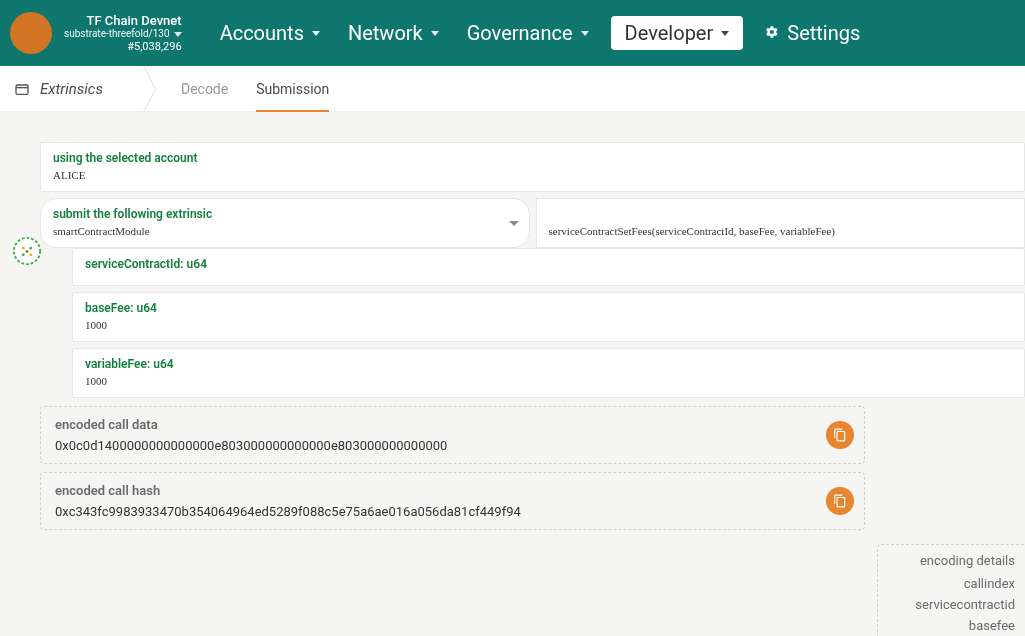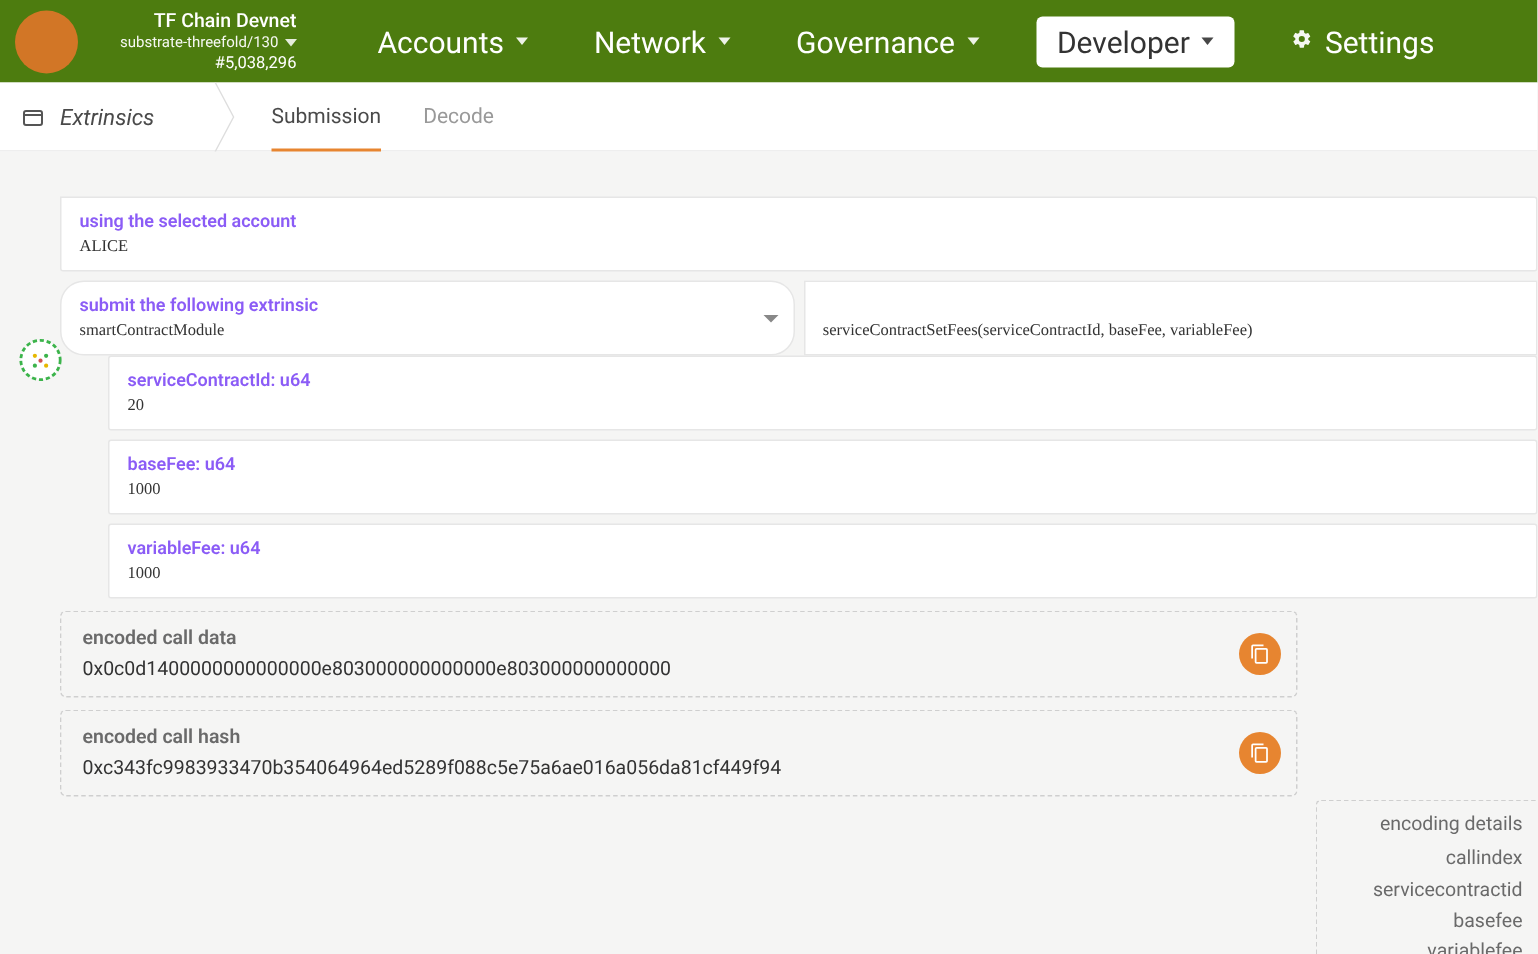--- a/index.html
+++ b/index.html
@@ -4,27 +4,26 @@
 <style>
   * { box-sizing: border-box; margin: 0; padding: 0; }
   body {
     font-family: -apple-system, BlinkMacSystemFont, "Segoe UI", Roboto, sans-serif;
     background: #f5f5f4;
     width: 1025px;
     height: 636px;
     overflow: hidden;
   }
   .topbar {
-    background: #4d7c0f;
-    height: 55px;
+    background: #0f766e;
+    height: 66px;
     display: flex;
     align-items: center;
     color: #fff;
     padding-left: 10px;
-    gap: 16px;
   }
   .logo-circle {
     width: 42px;
     height: 42px;
     border-radius: 50%;
     background: #d27626;
     margin-right: 12px;
   }
   .chain-info {
     text-align: right;
@@ -139,21 +138,21 @@
   .row-extrinsic { margin-left: 40px; display: flex; gap: 0; padding:0; border:none; background:transparent;}
   .row-extrinsic .half {
     flex:1; background:#fff; border:1px solid #e6e6e6; padding: 8px 12px 10px 12px;
     position:relative;
   }
   .row-extrinsic .half:first-child { margin-right: 6px; border-radius: 16px; }
   .row-param { margin-left: 72px; }
   .field-label {
     font-size: 12px;
     font-weight: 600;
-    color: #8b5cf6;
+    color: #15803d;
     margin-bottom: 4px;
   }
   .field-value {
     font-size: 11px;
     color: #333;
     font-family: Liberation Serif, serif;
   }
   .identicon {
     position: absolute;
     left: 12px;
@@ -273,25 +272,25 @@
 
 <div class="subbar">
   <span class="page-icon">
     <svg viewBox="0 0 24 24" width="16" height="16" fill="none" stroke="#555" stroke-width="2">
         <rect x="3" y="6" width="18" height="14" rx="2"></rect>
         <path d="M3 10h18"></path>
       </svg>
   </span>
   <span class="page-title">Extrinsics</span>
   <div class="angle-divider"></div>
+  <div class="tab">
+    <span>Decode</span>
+  </div>
   <div class="tab active">
     <span>Submission</span>
-  </div>
-  <div class="tab">
-    <span>Decode</span>
   </div>
 </div>
 
 <div class="content">
 
   <svg class="identicon" viewBox="0 0 64 64">
     <circle cx="32" cy="32" r="28" fill="#fff" stroke="#3cb44b" stroke-width="4" stroke-dasharray="6 4"></circle>
     <circle cx="24" cy="26" r="3" fill="#e6b800"></circle>
     <circle cx="40" cy="26" r="3" fill="#3cb44b"></circle>
     <circle cx="24" cy="40" r="3" fill="#3cb44b"></circle>
@@ -311,21 +310,20 @@
       <span class="dd-caret"></span>
     </div>
     <div class="half">
       <div class="field-label">&nbsp;</div>
       <div class="field-value">serviceContractSetFees(serviceContractId, baseFee, variableFee)</div>
     </div>
   </div>
 
   <div class="field-block row-param">
     <div class="field-label">serviceContractId: u64</div>
-    <div class="field-value">20</div>
   </div>
   <div class="field-block row-param">
     <div class="field-label">baseFee: u64</div>
     <div class="field-value">1000</div>
   </div>
   <div class="field-block row-param">
     <div class="field-label">variableFee: u64</div>
     <div class="field-value">1000</div>
   </div>
 

